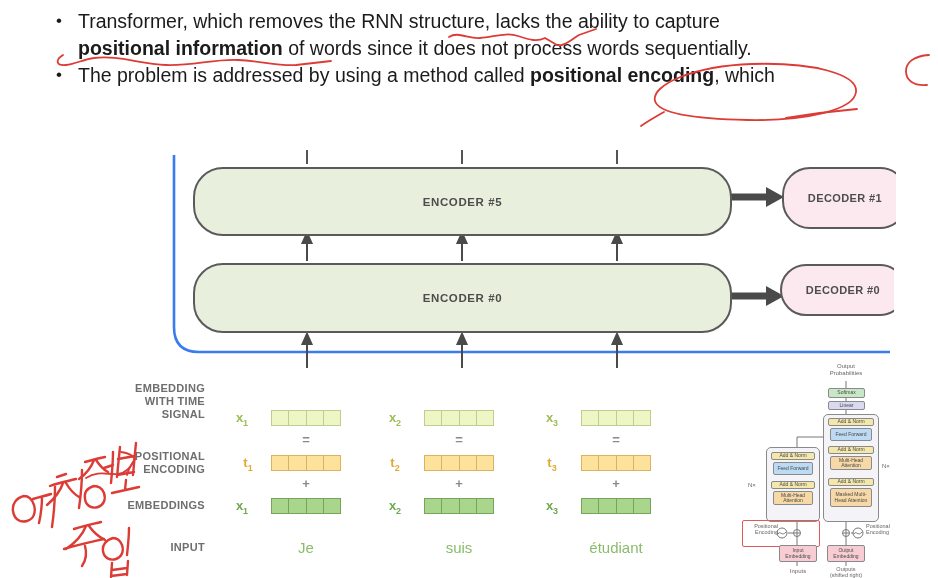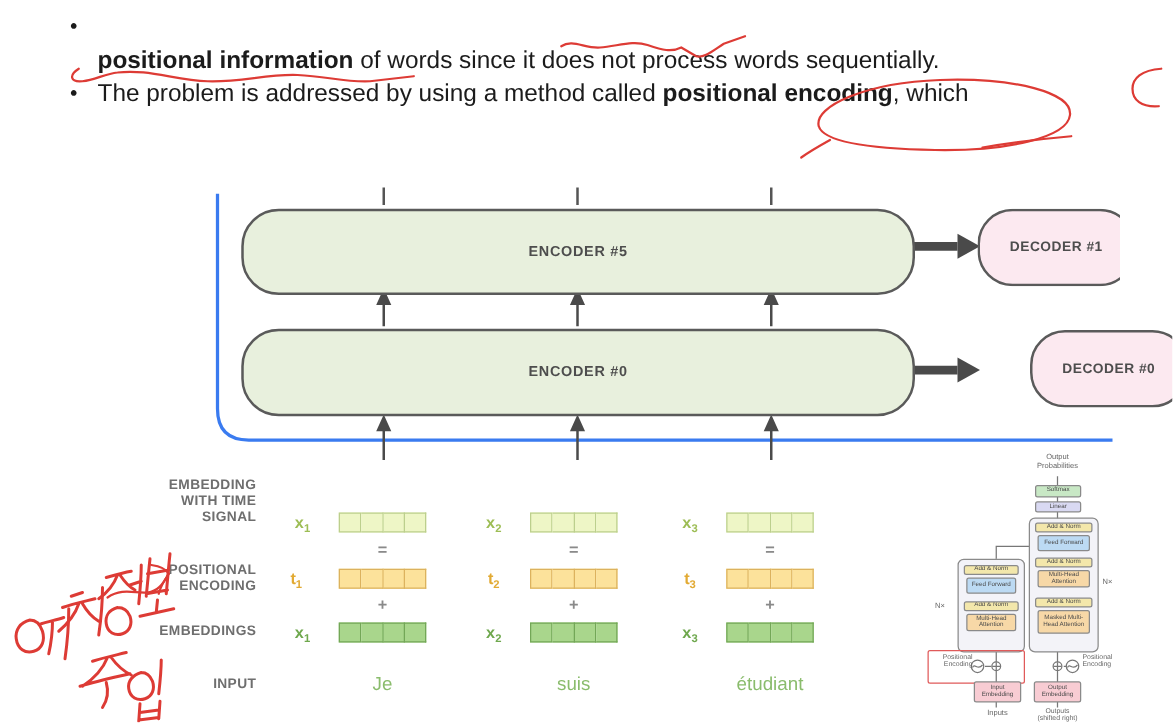--- a/index.html
+++ b/index.html
@@ -112,41 +112,41 @@
     <circle cx="858" cy="533" r="5" fill="#fff"></circle>
     <path d="M854,534 C856,530 858,537 862,532"></path>
   </g>
 </svg>
 
 <div class="layer">
 
   <div class="bullets">
     <div class="bullet">
       <span class="dot">•</span>
-      <br>
+      <span>Transformer, which removes the RNN structure, lacks the ability to capture</span><br>
       <span class="b">positional information</span><span> of words since it does not process words sequentially.</span>
     </div>
     <div class="bullet">
       <span class="dot">•</span>
       <span>The problem is addressed by using a method called </span><span class="b">positional encoding</span><span>, which</span><br>
     </div>
   </div>
 
   <div class="encbox" style="left:193px;top:167px;width:535px;height:65px;">
     <span>ENCODER #5</span>
   </div>
   <div class="encbox" style="left:193px;top:263px;width:535px;height:66px;justify-content:center;">
     <span>ENCODER #0</span>
   </div>
   <div class="decwrap" style="left:782px;top:167px;width:114px;height:62px;">
     <div class="decbox">
         <span>DECODER #1</span>
       </div>
   </div>
-  <div class="decwrap" style="left:824px;top:264px;width:114px;height:62px;">
+  <div class="decwrap" style="left:780px;top:264px;width:114px;height:52px;">
     <div class="decbox">
         <span>DECODER #0</span>
       </div>
   </div>
 
   <div class="rowlab" style="left:90px;top:382px;">
     <span>EMBEDDING</span><br>
     <span>WITH TIME</span><br>
     <span>SIGNAL</span>
   </div>
@@ -162,21 +162,21 @@
   </div>
 
   <div class="veclab xl1" style="left:221px;top:410px;"><span>x</span><sub>1</sub></div>
   <div class="vec v-light" style="left:271px;top:410px;">
       <div class="c"></div>
       <div class="c"></div>
       <div class="c"></div>
       <div class="c"></div>
     </div>
   <div class="op" style="left:271px;top:432px;">=</div>
-  <div class="veclab tl" style="left:216px;top:455px;"><span>t</span><sub>1</sub></div>
+  <div class="veclab tl" style="left:227px;top:455px;"><span>t</span><sub>1</sub></div>
   <div class="vec v-yellow" style="left:271px;top:455px;">
       <div class="c"></div>
       <div class="c"></div>
       <div class="c"></div>
       <div class="c"></div>
     </div>
   <div class="op" style="left:271px;top:476px;">+</div>
   <div class="veclab xl3" style="left:221px;top:498px;"><span>x</span><sub>1</sub></div>
   <div class="vec v-green" style="left:271px;top:498px;">
       <div class="c"></div>

